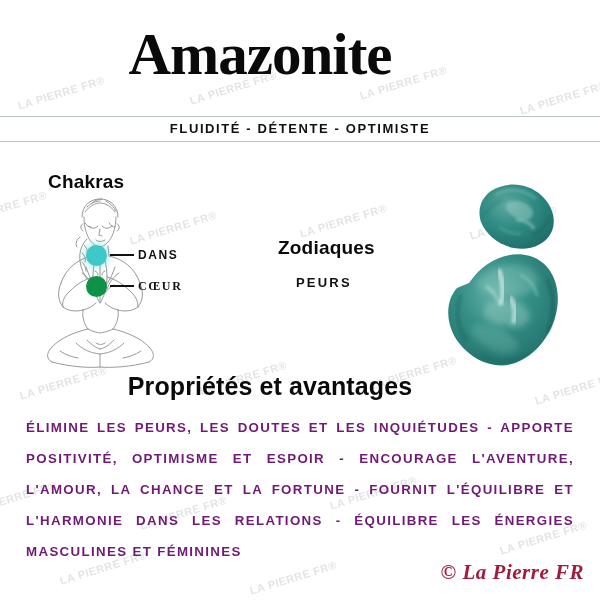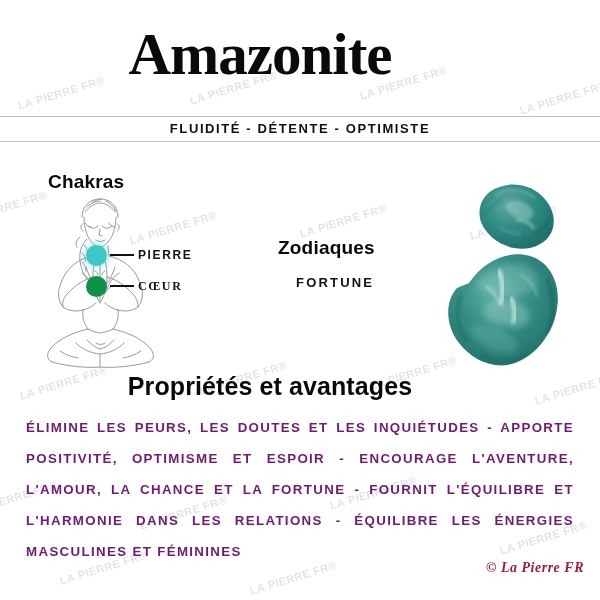--- a/index.html
+++ b/index.html
@@ -200,21 +200,21 @@
   }
 
   
   .signature {
     position: absolute;
     right: 16px;
     top: 560px;
     font-family: "Liberation Serif", serif;
     font-style: italic;
     font-weight: 700;
-    font-size: 14px;
+    font-size: 21px;
     letter-spacing: 0.5px;
     color: #a31b3c;
     z-index: 11;
   }
 </style>
 </head>
 <body>
 
 <div id="page">
 
@@ -327,25 +327,25 @@
 
       <path d="M30 158 C36 162 42 164 48 165"></path>
       <path d="M111 158 C105 162 99 164 93 165"></path>
     </svg>
   </div>
 
   <div class="chakra-dot dot-gorge"></div>
   <div class="chakra-dot dot-coeur"></div>
   <div class="leader leader-gorge"></div>
   <div class="leader leader-coeur"></div>
-  <div class="chakra-label label-gorge">PIERRE</div>
+  <div class="chakra-label label-gorge">DANS</div>
   <div class="chakra-label label-coeur">CŒUR</div>
 
   <div class="zodiaques-heading">Zodiaques</div>
-  <div class="zodiaque-sign">FORTUNE</div>
+  <div class="zodiaque-sign">PEURS</div>
 
   <div class="stones">
     <svg width="175" height="200" viewBox="0 0 175 200">
       <defs>
         <radialGradient id="gSmall" cx="38%" cy="32%" r="78%">
           <stop offset="0%" stop-color="#5fa8a0"></stop>
           <stop offset="45%" stop-color="#2f8b84"></stop>
           <stop offset="100%" stop-color="#1d6b66"></stop>
         </radialGradient>
         <radialGradient id="gBig" cx="42%" cy="34%" r="80%">

